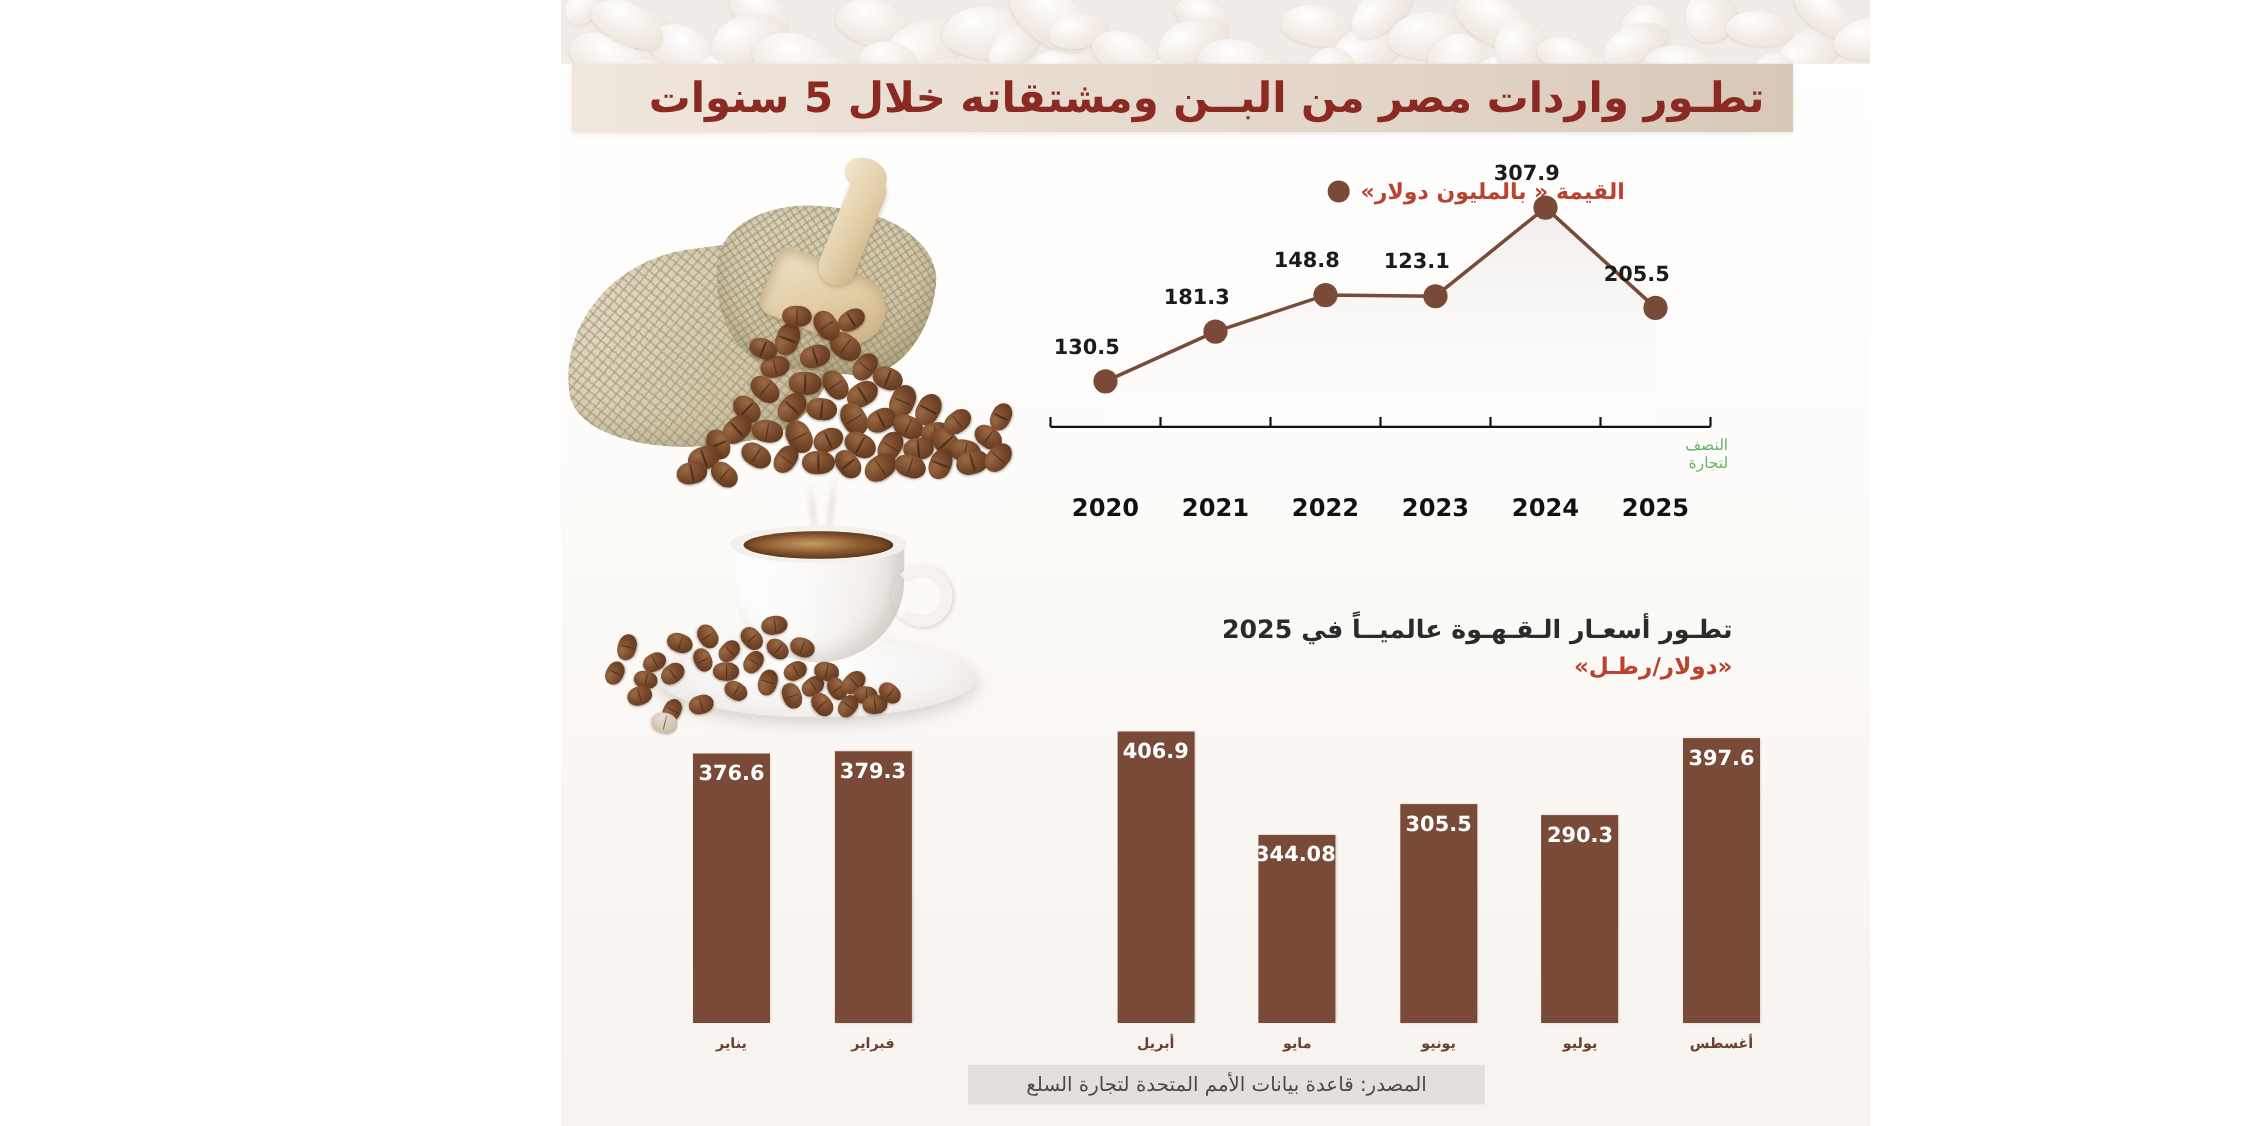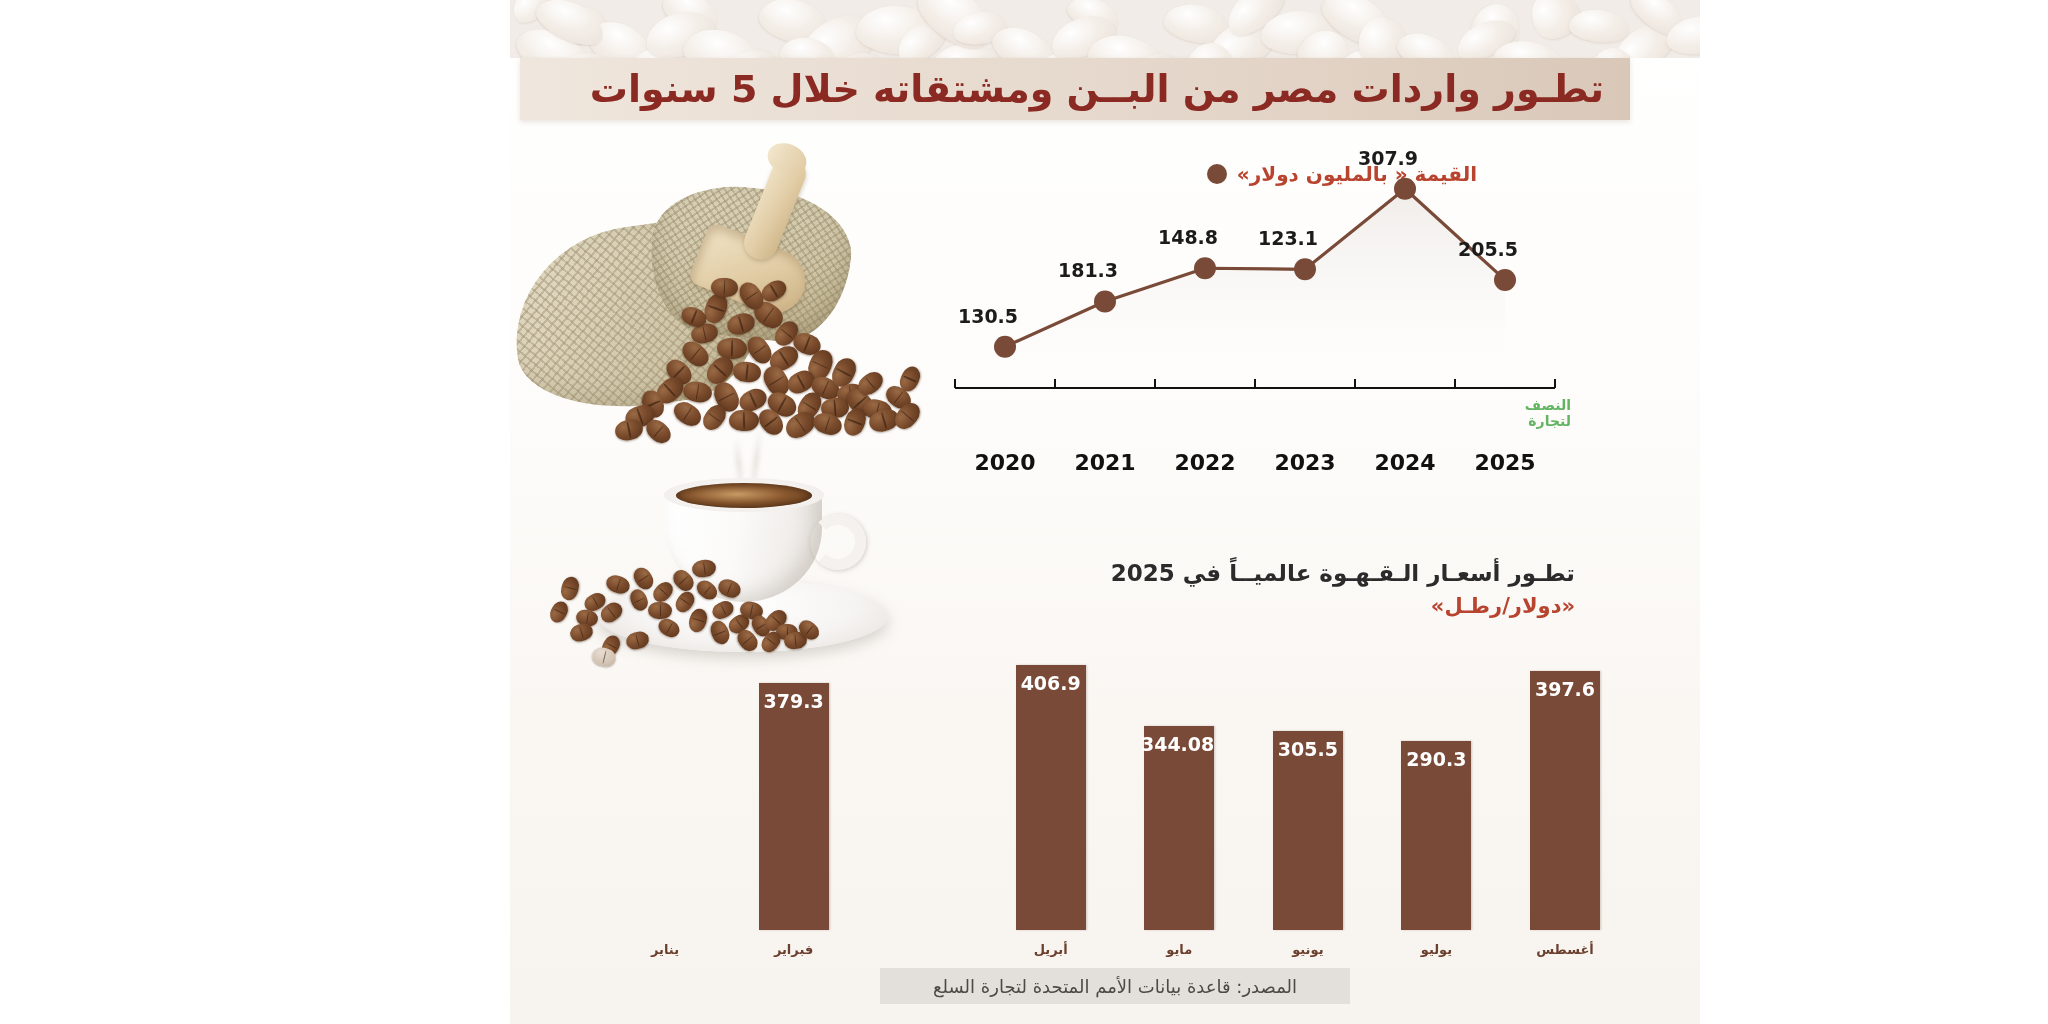--- a/index.html
+++ b/index.html
@@ -149,21 +149,21 @@
     direction:rtl;
   }
   .lc-legend .dot {
     width:20px; height:20px; border-radius:50%; background:#7a4a38; flex:0 0 auto;
   }
   .lc-legend .lbl { font-size:20px; color:#b8432e; font-weight:bold; white-space:nowrap; }
   .lc-svg { position:absolute; left:0; top:0; }
   .lc-valbox { position:absolute; font-size:19px; font-weight:bold; color:#1b1b1b; white-space:nowrap; }
   .lc-half {
     position:absolute; right:4px; top:238px;
-    font-size:14px; color:#63b463; line-height:1.12; font-weight:bold;
+    font-size:14px; color:#63b463; line-height:1.12; font-weight:normal;
     text-align:right; direction:rtl;
   }
   .lc-year {
     position:absolute; top:290px; font-size:22px; font-weight:bold; color:#111;
     white-space:nowrap; transform:translateX(50%);
   }
 
   
   .bar-title-wrap {
     position:absolute; left:935px; top:560px; width:640px;
@@ -414,36 +414,39 @@
     </div>
   </div>
 
   <div class="bar-title-wrap">
     <div class="bar-title">تطـور أسعـار الـقـهـوة عالميــاً في 2025</div>
     <div class="bar-sub">«دولار/رطـل»</div>
   </div>
 
   <div class="bar-chart" id="bar-chart">
       <div class="bar-col" style="left:0px;height:280px;">
+        <div class="bar-rect" style="height:245px;">
+          <span class="bar-val">376.6</span>
+        </div>
         <div class="bar-lbl">يناير</div>
       </div>
       <div class="bar-col" style="left:128.57142857142856px;height:280px;">
         <div class="bar-rect" style="height:247px;">
           <span class="bar-val">379.3</span>
         </div>
         <div class="bar-lbl">فبراير</div>
       </div>
       <div class="bar-col" style="left:385.71428571428567px;height:280px;">
         <div class="bar-rect" style="height:265px;">
           <span class="bar-val">406.9</span>
         </div>
         <div class="bar-lbl">أبريل</div>
       </div>
       <div class="bar-col" style="left:514.2857142857142px;height:280px;">
-        <div class="bar-rect" style="height:204px;">
+        <div class="bar-rect" style="height:171px;">
           <span class="bar-val">344.08</span>
         </div>
         <div class="bar-lbl">مايو</div>
       </div>
       <div class="bar-col" style="left:642.8571428571428px;height:280px;">
         <div class="bar-rect" style="height:199px;">
           <span class="bar-val">305.5</span>
         </div>
         <div class="bar-lbl">يونيو</div>
       </div>

